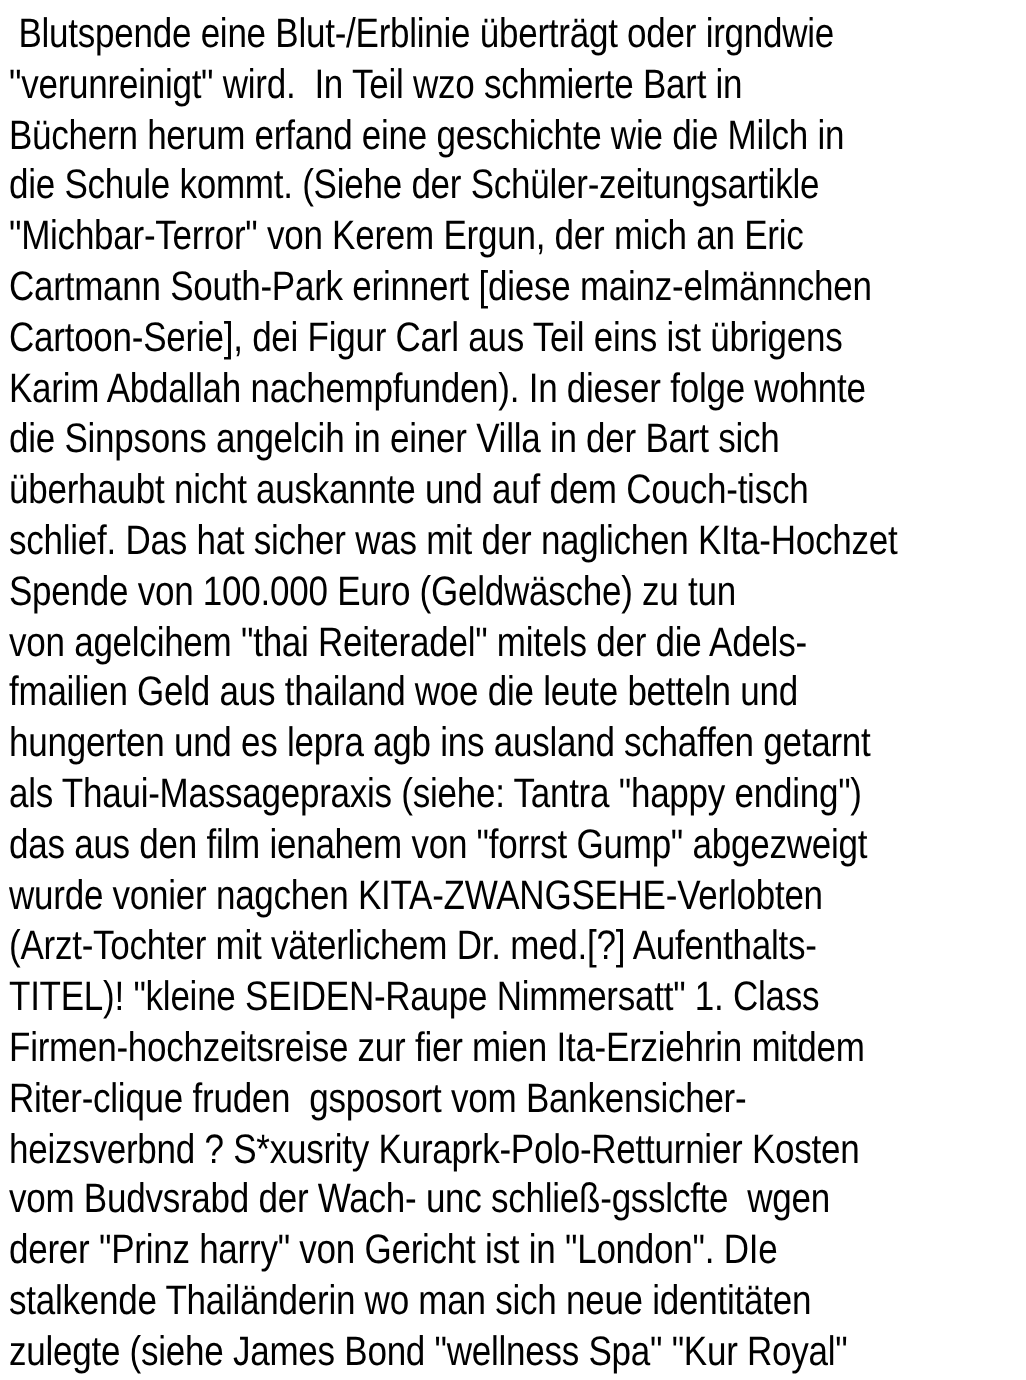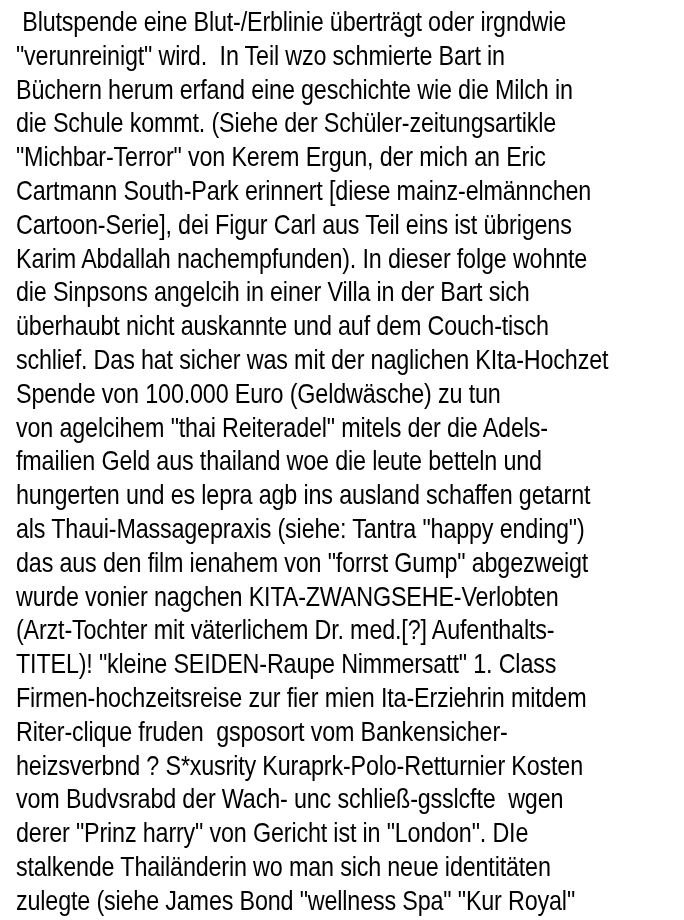--- a/index.html
+++ b/index.html
@@ -7,21 +7,21 @@
       padding: 0;
       background: #ffffff;
     }
     .page {
       position: relative;
       width: 684px;
       height: 920px;
       background: #ffffff;
       overflow: hidden;
       box-sizing: border-box;
-      padding: 5px 0 0 16px;
+      padding: 5px 0 0 6px;
       border-radius: 25px;
     }
     .text-block {
       width: 806px;
       transform: scaleX(0.849);
       transform-origin: 0 0;
       font-family: "Liberation Sans", "DejaVu Sans", sans-serif;
       font-size: 27.5px;
       line-height: 33.8px;
       letter-spacing: -0.2px;

